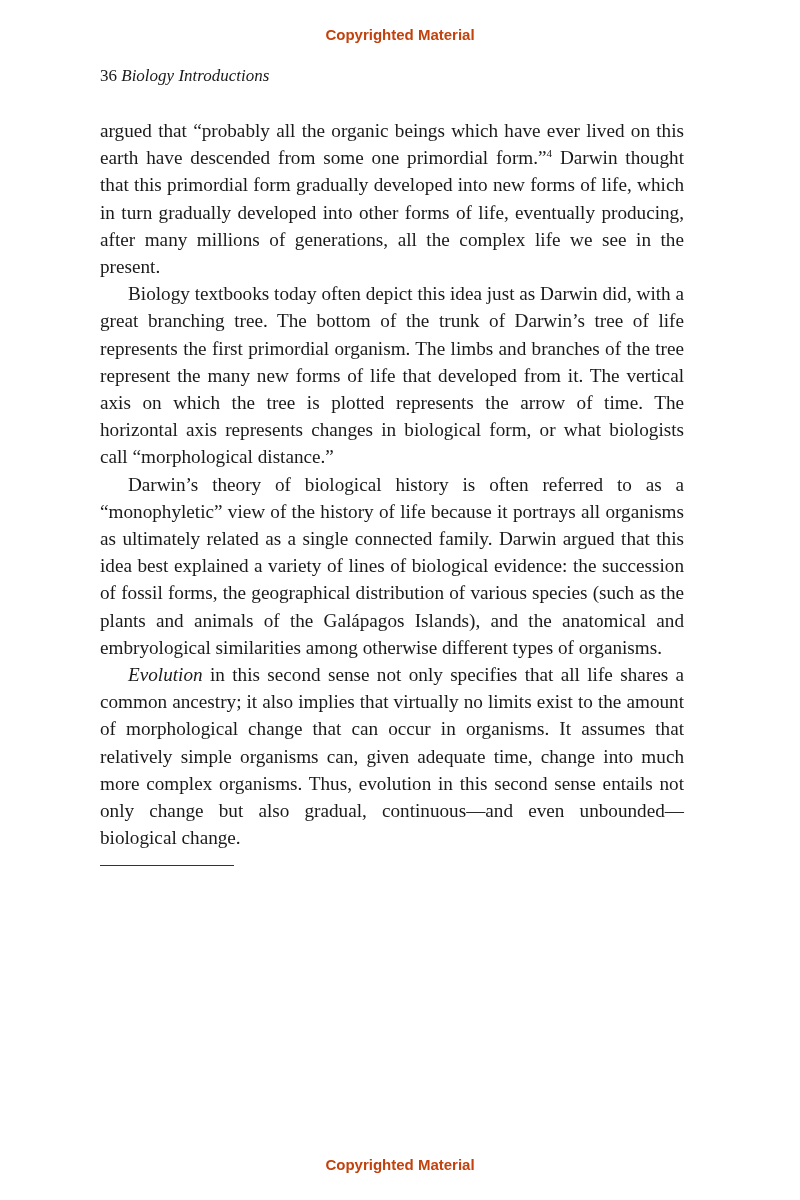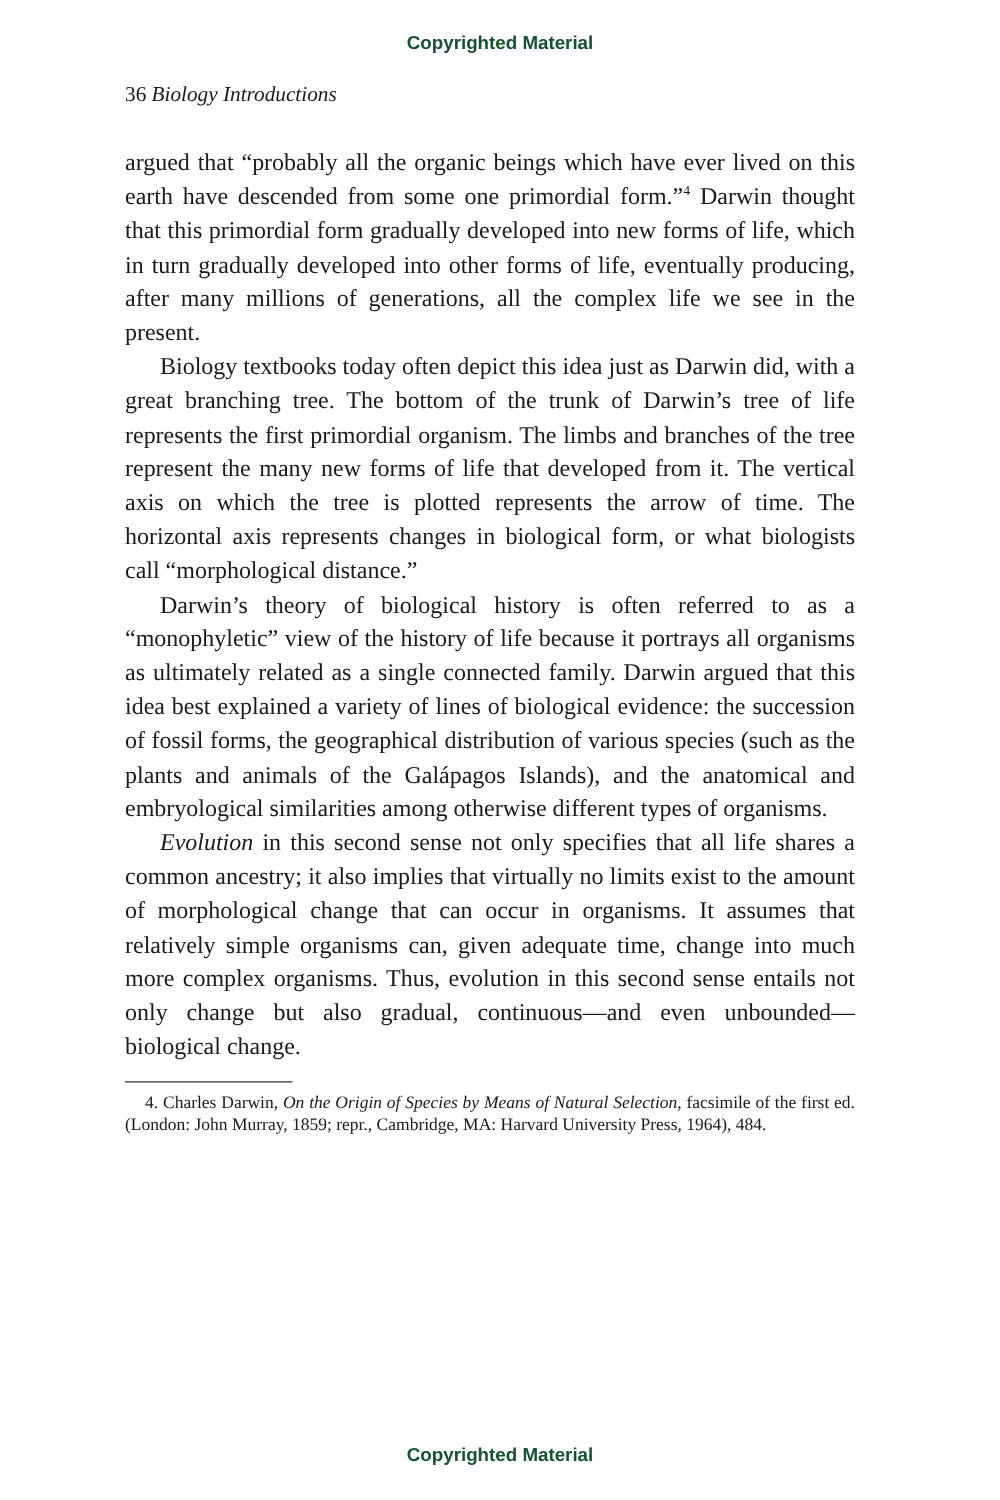--- a/index.html
+++ b/index.html
@@ -1,18 +1,18 @@
 <!DOCTYPE html>
 <html><head>
   <meta charset="utf-8">
   <style>
     html, body { margin: 0; padding: 0; background: #ffffff; }
     body { width: 800px; height: 1200px; position: relative; overflow: hidden; color: #1a1a1a; }
     .watermark { position: absolute; left: 0; width: 800px; text-align: center;
-      font-family: "Liberation Sans", sans-serif; font-weight: bold; font-size: 15px; color: #14532d; }
+      font-family: "Liberation Sans", sans-serif; font-weight: bold; font-size: 15px; color: #c2410c; }
     .wm-top { top: 26px; }
     .wm-bottom { top: 1156px; }
     .running-head { position: absolute; left: 100px; top: 66px; font-family: "Liberation Serif", serif; font-size: 17px; }
     .running-head .pageno { margin-right: 0; }
     .running-head .title { font-style: italic; }
     .body { position: absolute; left: 100px; top: 117px; width: 584px;
       font-family: "Liberation Serif", serif; font-size: 19.2px; line-height: 27.2px; text-align: justify; }
     .body p { margin: 0; }
     .body p.indent { text-indent: 28px; }
     .body em { font-style: italic; }
@@ -36,16 +36,15 @@
 <div class="body">
   <p><span>argued that “probably all the organic beings which have ever lived on this earth have descended from some one primordial form.”</span><sup>4</sup><span> Darwin thought that this primordial form gradually developed into new forms of life, which in turn gradually developed into other forms of life, eventually producing, after many millions of generations, all the complex life we see in the present.</span></p>
   <p class="indent">Biology textbooks today often depict this idea just as Darwin did, with a great branching tree. The bottom of the trunk of Darwin’s tree of life represents the first primordial organism. The limbs and branches of the tree represent the many new forms of life that developed from it. The vertical axis on which the tree is plotted represents the arrow of time. The horizontal axis represents changes in biological form, or what biologists call “morphological distance.”</p>
   <p class="indent">Darwin’s theory of biological history is often referred to as a “monophyletic” view of the history of life because it portrays all organisms as ultimately related as a single connected family. Darwin argued that this idea best explained a variety of lines of biological evidence: the succession of fossil forms, the geographical distribution of various species (such as the plants and animals of the Galápagos Islands), and the anatomical and embryological similarities among otherwise different types of organisms.</p>
   <p class="indent"><em>Evolution</em><span> in this second sense not only specifies that all life shares a common ancestry; it also implies that virtually no limits exist to the amount of morphological change that can occur in organisms. It assumes that relatively simple organisms can, given adequate time, change into much more complex organisms. Thus, evolution in this second sense entails not only change but also gradual, continuous—and even unbounded—biological change.</span></p>
 
 
 
   <div class="fn-rule"></div>
 
-  <div class="footnote"><span class="num">4.</span><span> Charles Darwin, </span><em>On the Origin of Species by Means of Natural Selection</em><span>, facsimile of the first ed. (London: John Murray, 1859; repr., Cambridge, MA: Harvard University Press, 1964), 484.</span></div>
 </div>
 
 <div class="watermark wm-bottom">Copyrighted Material</div>
 
 </body></html>

